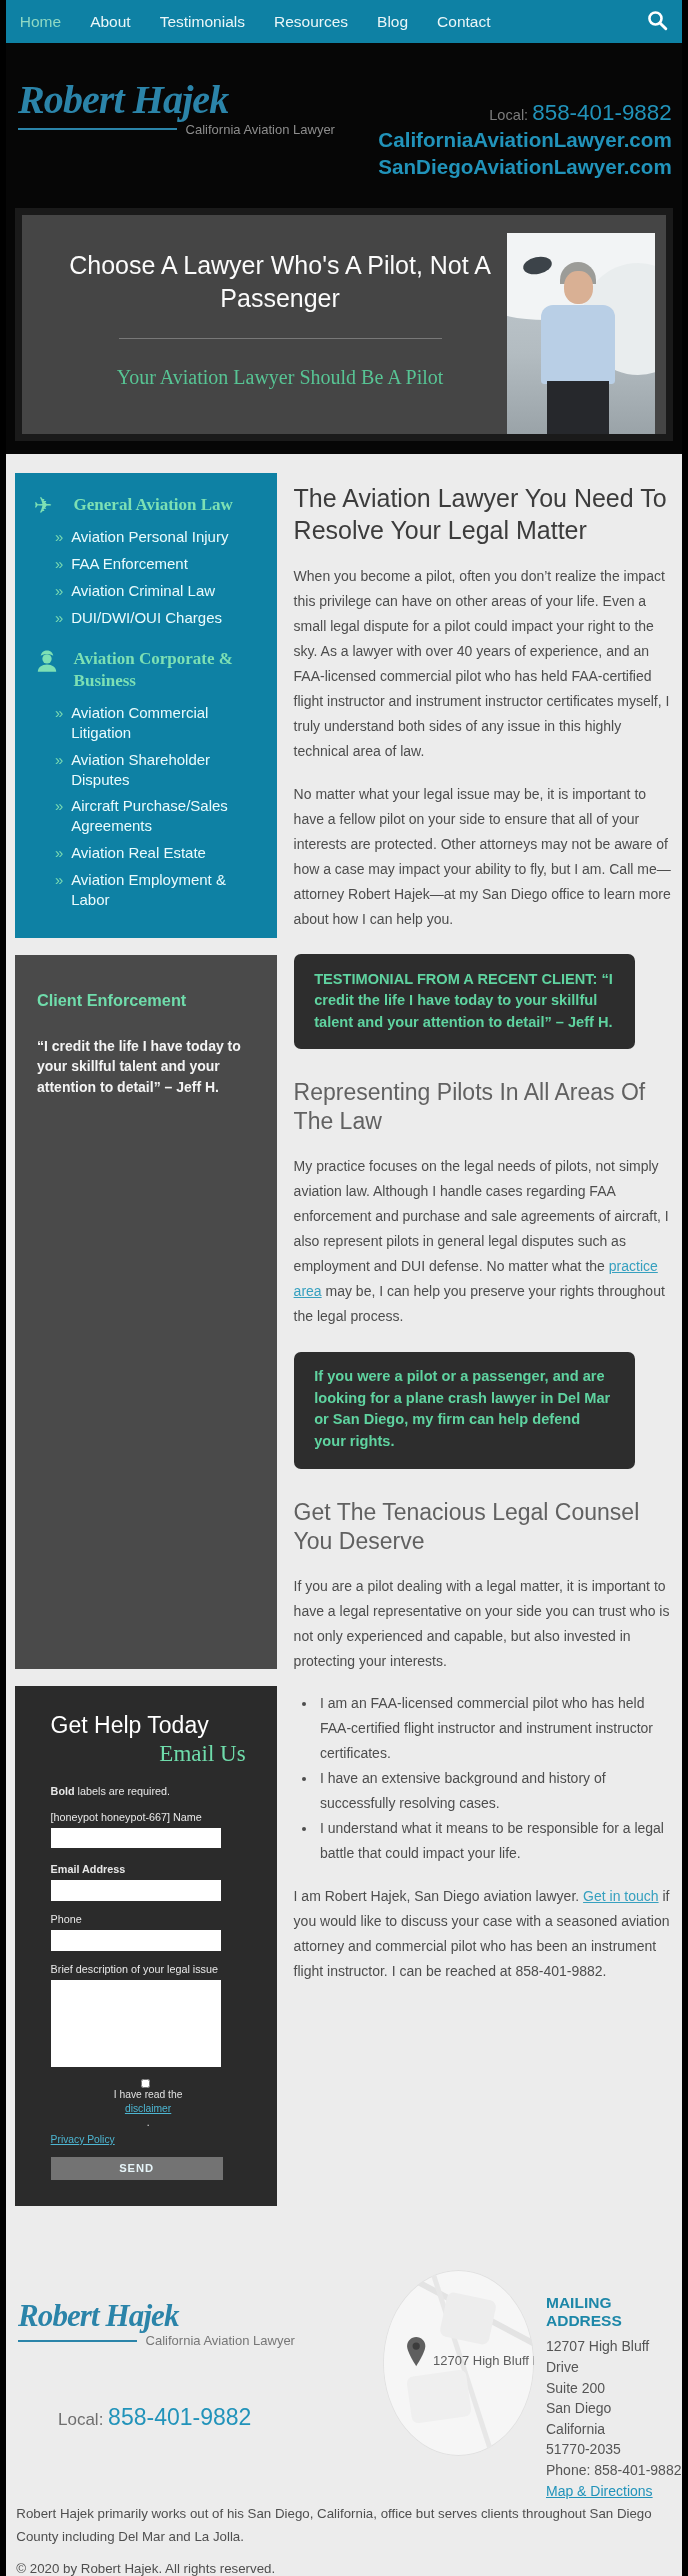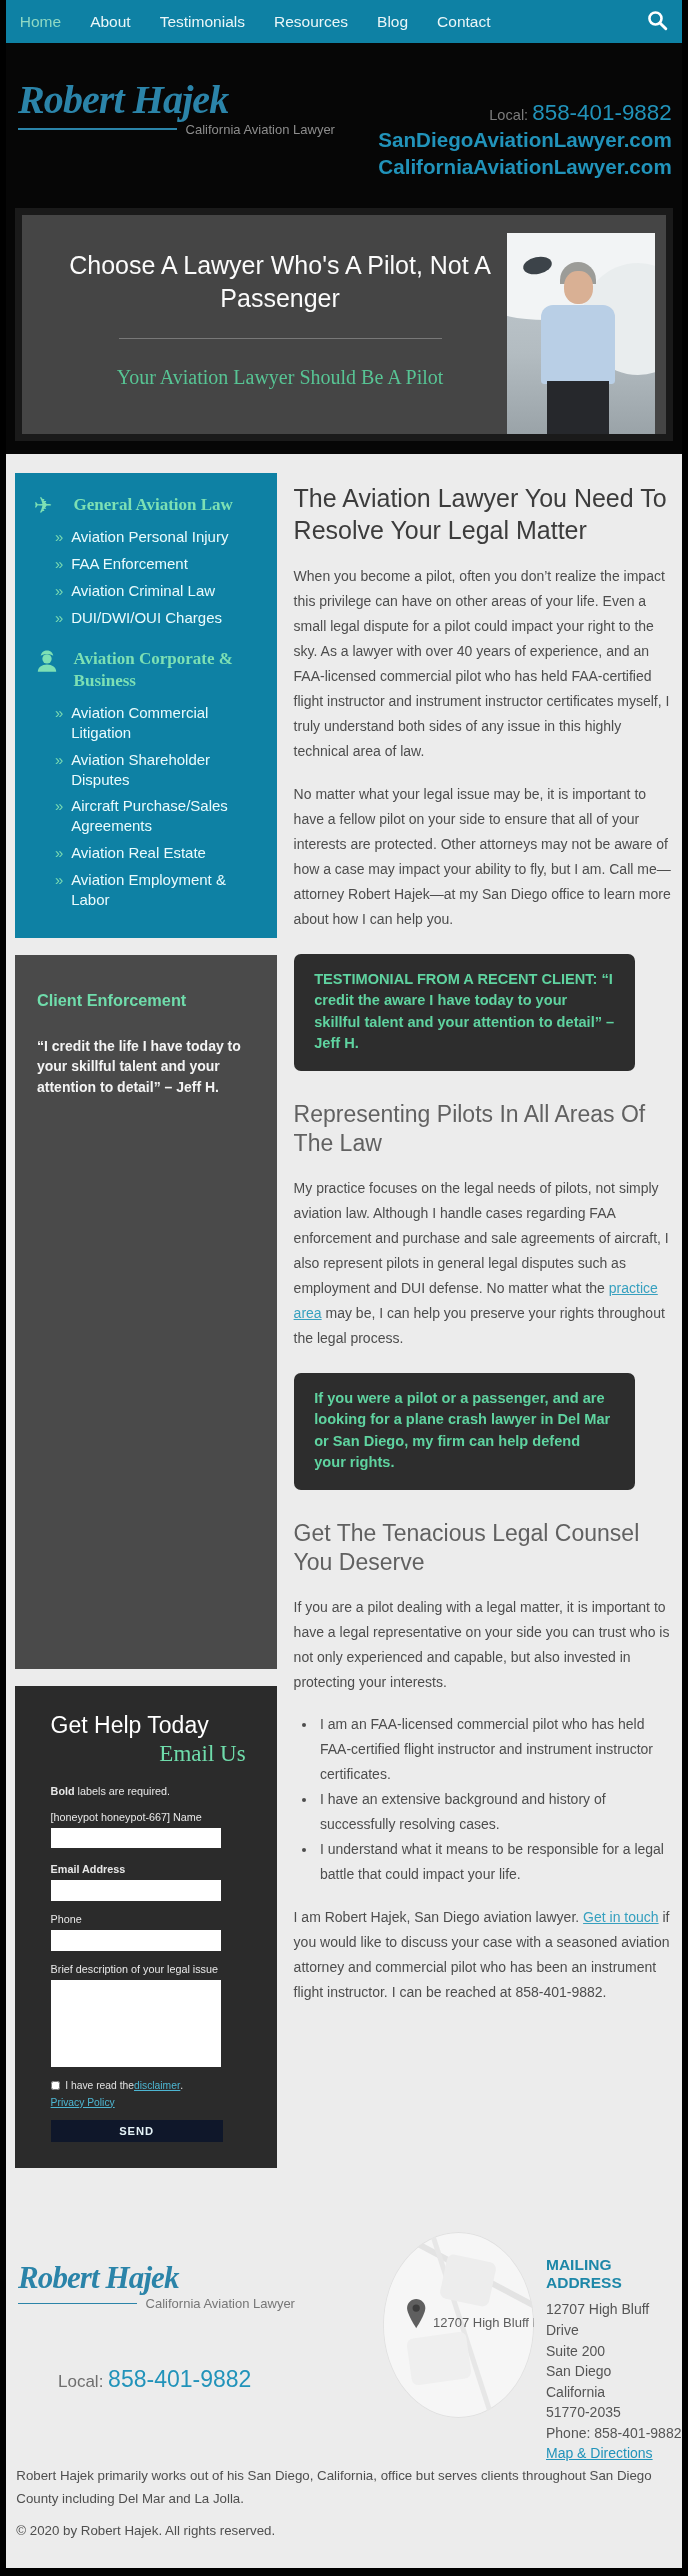--- a/index.html
+++ b/index.html
@@ -61,25 +61,25 @@
 
   
   .formbox{background:#2b2b2b;margin-top:17px;box-sizing:border-box;padding:26px 31px 26px 36px;}
   .form-title1{color:#ffffff;font-size:23px;font-weight:400;margin:0;line-height:26px;}
   .form-title2{color:#6fdcab;font-size:23px;font-family:"Liberation Serif","DejaVu Serif",serif;margin:3.4px 0 0;line-height:26px;font-weight:400;text-align:right;}
   .form-note{color:#e8e8e8;font-size:10.8px;margin-top:17px;line-height:14.6px;}
   .flabel{color:#e8e8e8;font-size:10.8px;margin-top:11.2px;line-height:14.6px;display:block;}
   .flabel.bold{font-weight:bold;margin-top:13.8px;}
   .formbox input[type=text]{display:block;width:170px;height:20.6px;margin-top:3.4px;border:none;background:#fff;box-sizing:border-box;}
   .formbox textarea{display:block;width:170px;height:87px;margin-top:3.4px;border:none;background:#fff;box-sizing:border-box;resize:none;}
-  .agree{margin-top:12px;font-size:10.3px;color:#e0e0e0;display:flex;align-items:center;line-height:13.8px;}
+  .agree{margin-top:12px;font-size:10.3px;color:#e0e0e0;display:flex;align-items:center;line-height:13.8px;flex-direction:column;}
   .agree input{width:9.5px;height:9.5px;margin:0 5.2px 0 0;}
   .flink{color:#4db6d2;text-decoration:underline;cursor:pointer;}
   .privacy{font-size:10.3px;margin-top:4.3px;display:inline-block;}
-  .send-btn{display:block;margin-top:11.2px;width:172px;height:22.4px;background:#0f172a;color:#e6f4f8;border:none;font-size:11.2px;font-weight:bold;letter-spacing:0.9px;cursor:pointer;font-family:"Liberation Sans",sans-serif;}
+  .send-btn{display:block;margin-top:11.2px;width:172px;height:22.4px;background:#737373;color:#e6f4f8;border:none;font-size:11.2px;font-weight:bold;letter-spacing:0.9px;cursor:pointer;font-family:"Liberation Sans",sans-serif;}
 
   
   .h1{color:#3c3c3c;font-size:25px;line-height:32px;font-weight:400;margin:8.6px 0 0;max-width:379px;}
   .h2{color:#616161;font-size:23px;line-height:29px;font-weight:400;margin:29px 0 0;max-width:383px;}
   .para{color:#4d4d4d;font-size:14px;line-height:25px;margin:18px 0 0;}
   .para a, .tlink{color:#36a0bf;text-decoration:underline;cursor:pointer;}
   .callout{background:#2d2d2d;border-radius:6.9px;margin:22.4px 38px 0 0;padding:14.6px 20.6px 16.3px;color:#5fd3a0;font-weight:bold;font-size:14.6px;line-height:21.5px;}
   .bullets{margin:17px 0 0;padding:0 0 0 23px;color:#4d4d4d;font-size:14px;line-height:25px;}
   .bullets li{padding-left:3.4px;}
 
@@ -134,22 +134,22 @@
       <div class="logo-row">
         <div class="logo-rule"></div>
         <div class="logo-tagline">California Aviation Lawyer</div>
       </div>
     </div>
     <div class="header-right">
       <div class="local-line">
         <span>Local:</span>
         <span class="phone">858-401-9882</span>
       </div>
+      <a class="domain">CaliforniaAviationLawyer.com</a>
       <a class="domain">SanDiegoAviationLawyer.com</a>
-      <a class="domain">CaliforniaAviationLawyer.com</a>
     </div>
   </div>
 
   <div class="hero-section">
     <div class="hero-frame">
       <div class="hero-text">
         <h2 class="hero-headline">Choose A Lawyer Who's A Pilot, Not A Passenger</h2>
         <hr class="hero-divider">
         <div class="hero-subtitle">Your Aviation Lawyer Should Be A Pilot</div>
       </div>
@@ -257,21 +257,21 @@
 
         <button type="button" class="send-btn">SEND</button>
       </form>
     </aside>
 
     <main>
       <h1 class="h1">The Aviation Lawyer You Need To Resolve Your Legal Matter</h1>
       <p class="para">When you become a pilot, often you don’t realize the impact this privilege can have on other areas of your life. Even a small legal dispute for a pilot could impact your right to the sky. As a lawyer with over 40 years of experience, and an FAA-licensed commercial pilot who has held FAA-certified flight instructor and instrument instructor certificates myself, I truly understand both sides of any issue in this highly technical area of law.</p>
       <p class="para">No matter what your legal issue may be, it is important to have a fellow pilot on your side to ensure that all of your interests are protected. Other attorneys may not be aware of how a case may impact your ability to fly, but I am. Call me—attorney Robert Hajek—at my San Diego office to learn more about how I can help you.</p>
 
-      <div class="callout">TESTIMONIAL FROM A RECENT CLIENT: “I credit the aware I have today to your skillful talent and your attention to detail” – Jeff H.</div>
+      <div class="callout">TESTIMONIAL FROM A RECENT CLIENT: “I credit the life I have today to your skillful talent and your attention to detail” – Jeff H.</div>
 
       <h2 class="h2">Representing Pilots In All Areas Of The Law</h2>
       <p class="para"><span>My practice focuses on the legal needs of pilots, not simply aviation law. Although I handle cases regarding FAA enforcement and purchase and sale agreements of aircraft, I also represent pilots in general legal disputes such as employment and DUI defense. No matter what the </span><a>practice area</a><span> may be, I can help you preserve your rights throughout the legal process.</span></p>
 
       <div class="callout">If you were a pilot or a passenger, and are looking for a plane crash lawyer in Del Mar or San Diego, my firm can help defend your rights.</div>
 
       <h2 class="h2">Get The Tenacious Legal Counsel You Deserve</h2>
       <p class="para">If you are a pilot dealing with a legal matter, it is important to have a legal representative on your side you can trust who is not only experienced and capable, but also invested in protecting your interests.</p>
 
       <ul class="bullets">

